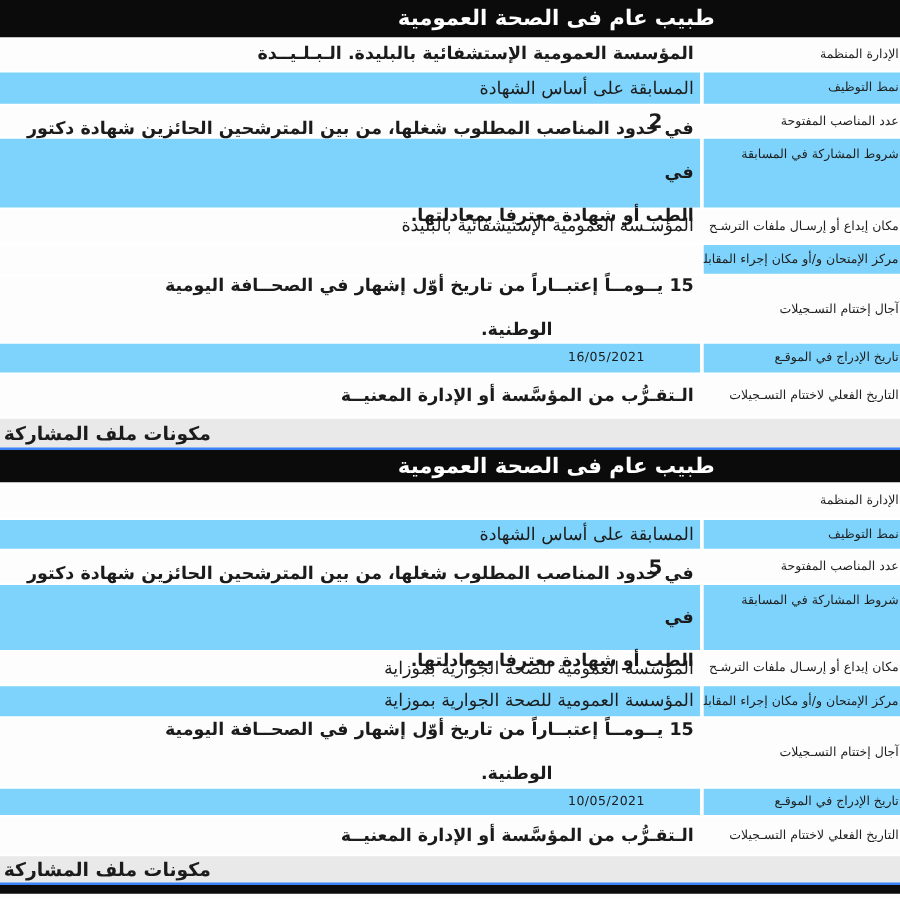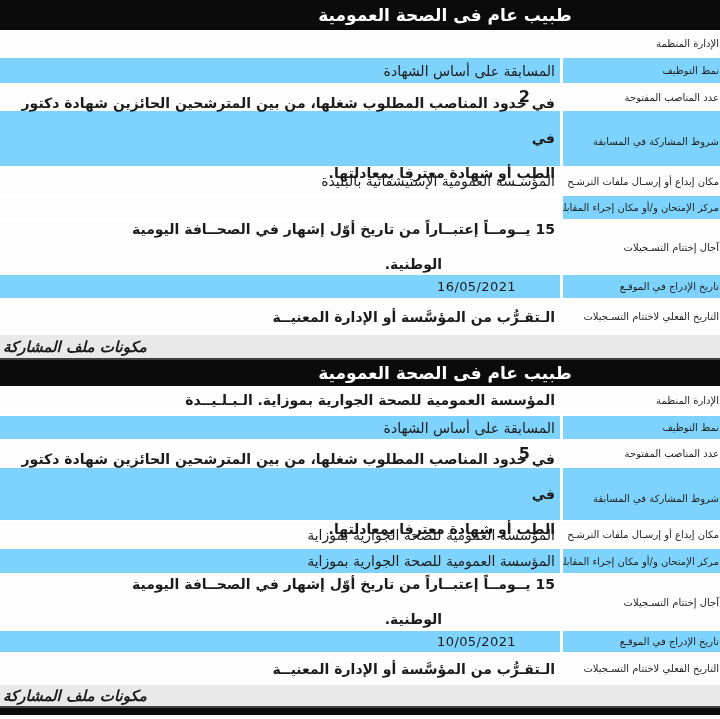--- a/index.html
+++ b/index.html
@@ -39,46 +39,46 @@
   .val {
     flex:1 1 auto;
     display:flex; flex-direction:column; justify-content:center;
     text-align:right; font-size:14px;
     padding:0 5px; line-height:24px;
   }
   .val div { line-height:35px; }
   .gray .lab, .gray .val { background:#7dd3fc; }
   .b .val { font-weight:bold; }
   .num .val { font-size:16px; padding-inline-start:30px; }
-  .date .val { font-size:13px; padding-inline-start:44px; letter-spacing:.4px; }
-  .lt .lab { align-items:flex-start; padding-top:25px; }
+  .date .val { font-size:10px; padding-inline-start:44px; letter-spacing:.4px; }
+  .lt .lab { align-items:flex-start; padding-top:7px; }
   .indent .val div + div { margin-right:113px; }
 
   
   .footer {
-    background:#e9e9e9; border-bottom:2px solid #404040;
+    background:#e9e9e9; border-bottom:2px solid #3b82f6;
     font-weight:bold; font-size:15px;
     display:flex; align-items:center;
     text-align:left; justify-content:flex-end;
     padding-left:3px;
-    font-style:italic;
   }
   .end-bar { height:7px; background:#0b0b0b; }
 </style>
 </head>
 <body>
 
 <div class="doc">
 
   <div class="bar h30">
     <span class="t">طبيب عام فى الصحة العمومية</span>
   </div>
 
   <div class="row h28 b">
     <div class="lab">الإدارة المنظمة</div>
+    <div class="val">المؤسسة العمومية الإستشفائية بالبليدة. الـبـلـيــدة</div>
   </div>
 
   <div class="row h27 gray">
     <div class="lab">نمط التوظيف</div>
     <div class="val">المسابقة على أساس الشهادة</div>
   </div>
 
   <div class="row h26 b num">
     <div class="lab">عدد المناصب المفتوحة</div>
     <div class="val">2</div>
@@ -120,21 +120,20 @@
   </div>
 
   <div class="footer h25">مكونات ملف المشاركة</div>
 
   <div class="bar h26">
     <span class="t">طبيب عام فى الصحة العمومية</span>
   </div>
 
   <div class="row h30 b">
     <div class="lab">الإدارة المنظمة</div>
-    <div class="val">المؤسسة العمومية للصحة الجوارية بموزاية. الـبـلـيــدة</div>
   </div>
 
   <div class="row h25 gray">
     <div class="lab">نمط التوظيف</div>
     <div class="val">المسابقة على أساس الشهادة</div>
   </div>
 
   <div class="row h27 b num">
     <div class="lab">عدد المناصب المفتوحة</div>
     <div class="val">5</div>

